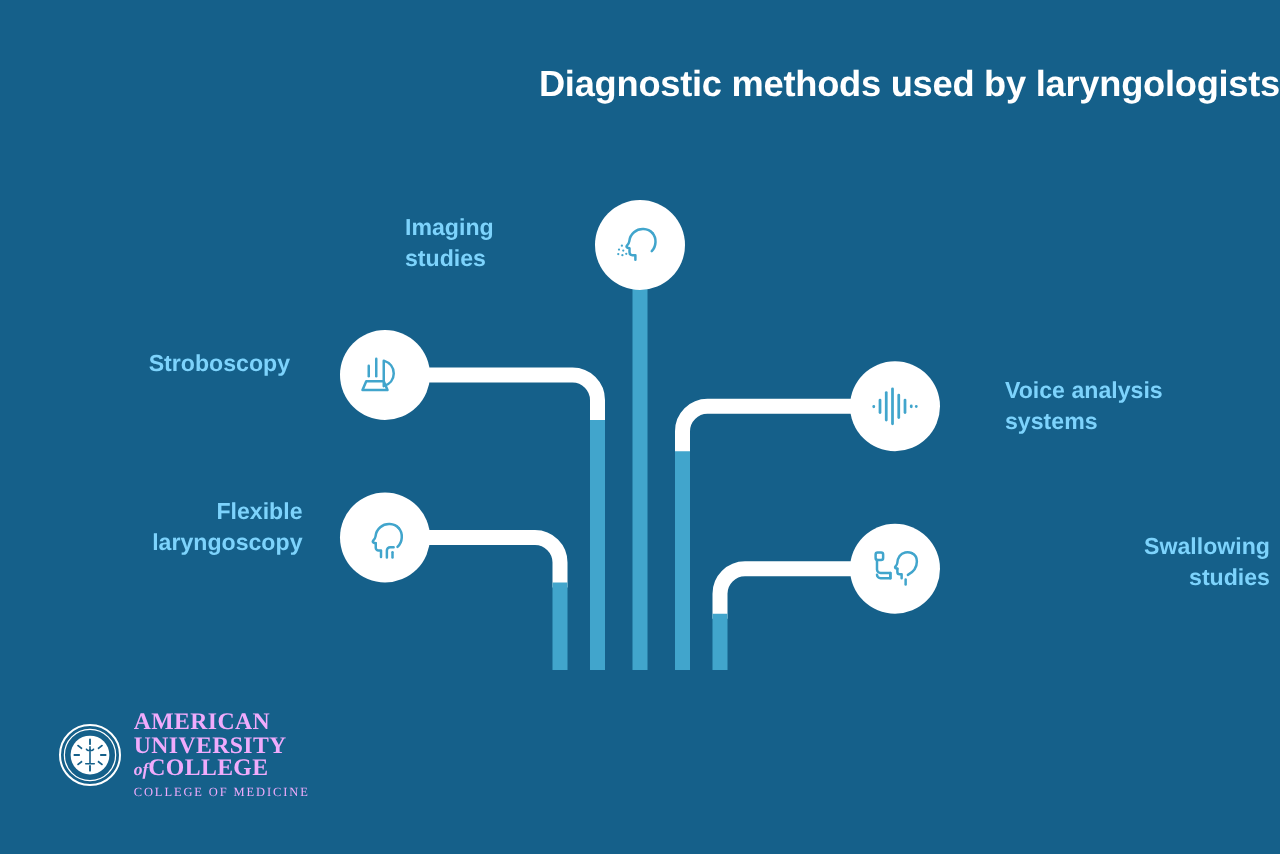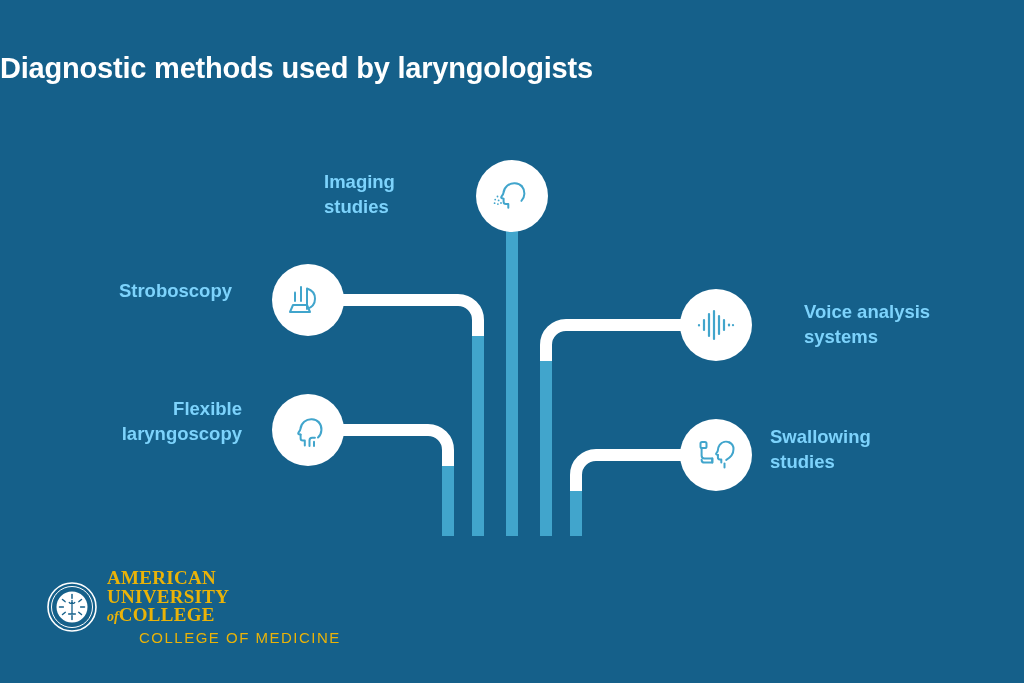--- a/index.html
+++ b/index.html
@@ -9,21 +9,21 @@
     font-family:"Liberation Sans", sans-serif;
     overflow:hidden;
     position:relative;
   }
   #stage { position:absolute; inset:0; }
 
   
   .title {
     position:absolute;
     top:52px; left:0; right:0;
-    text-align:left;
+    text-align:right;
     color:#ffffff;
     font-size:29px;
     font-weight:bold;
     letter-spacing:-0.2px;
   }
 
   
   #wires { position:absolute; inset:0; }
 
   
@@ -52,41 +52,40 @@
 
   
   .logo {
     position:absolute;
     left:46px; top:569px;
     display:flex;
     align-items:center;
     gap:9px;
   }
   .logo-seal { width:52px; height:52px; flex:0 0 auto; }
-  .logo-text { color:#eab308; }
+  .logo-text { color:#f0abfc; }
   .logo-main {
     font-family:"Liberation Serif", serif;
     font-size:19px;
     font-weight:bold;
     line-height:0.98;
     letter-spacing:0.3px;
   }
   .logo-main .of {
     font-style:italic;
     font-size:14px;
     font-weight:bold;
     letter-spacing:0;
   }
   .logo-sub {
-    font-family:Liberation Sans, sans-serif;
-    font-size:15px;
+    font-family:Liberation Serif, serif;
+    font-size:10px;
     letter-spacing:1.5px;
     margin-top:4px;
     white-space:nowrap;
-    margin-left:32px;
   }
 </style>
 </head>
 <body>
 
 <div id="stage">
 
   <h1 class="title">Diagnostic methods used by laryngologists</h1>
 
   <svg id="wires" width="1024" height="683" viewBox="0 0 1024 683" aria-hidden="true">
@@ -192,21 +191,21 @@
 studies</div>
 
   <div class="label right-al" style="left:20px; top:397px; width:222px;">Flexible
 laryngoscopy</div>
 
   <div class="label right-al" style="left:20px; top:279px; width:212px;">Stroboscopy</div>
 
   <div class="label left-al" style="left:804px; top:300px; width:230px;">Voice analysis
 systems</div>
 
-  <div class="label left-al" style="left:770px; top:425px; width:230px;">Swallowing
+  <div class="label left-al" style="left:786px; top:425px; width:230px;text-align:right;">Swallowing
 studies</div>
 
   <div class="logo">
     <span class="logo-seal">
       <svg width="52" height="52" viewBox="0 0 52 52" fill="none">
         <circle cx="26" cy="26" r="24" stroke="#ffffff" stroke-width="1.6"></circle>
         <circle cx="26" cy="26" r="20.5" stroke="#ffffff" stroke-width="1"></circle>
         <circle cx="26" cy="26" r="15.5" fill="#ffffff"></circle>
         <g stroke="#15608a" stroke-width="1.5" stroke-linecap="round">
           <path d="M26 13.5v25"></path>

